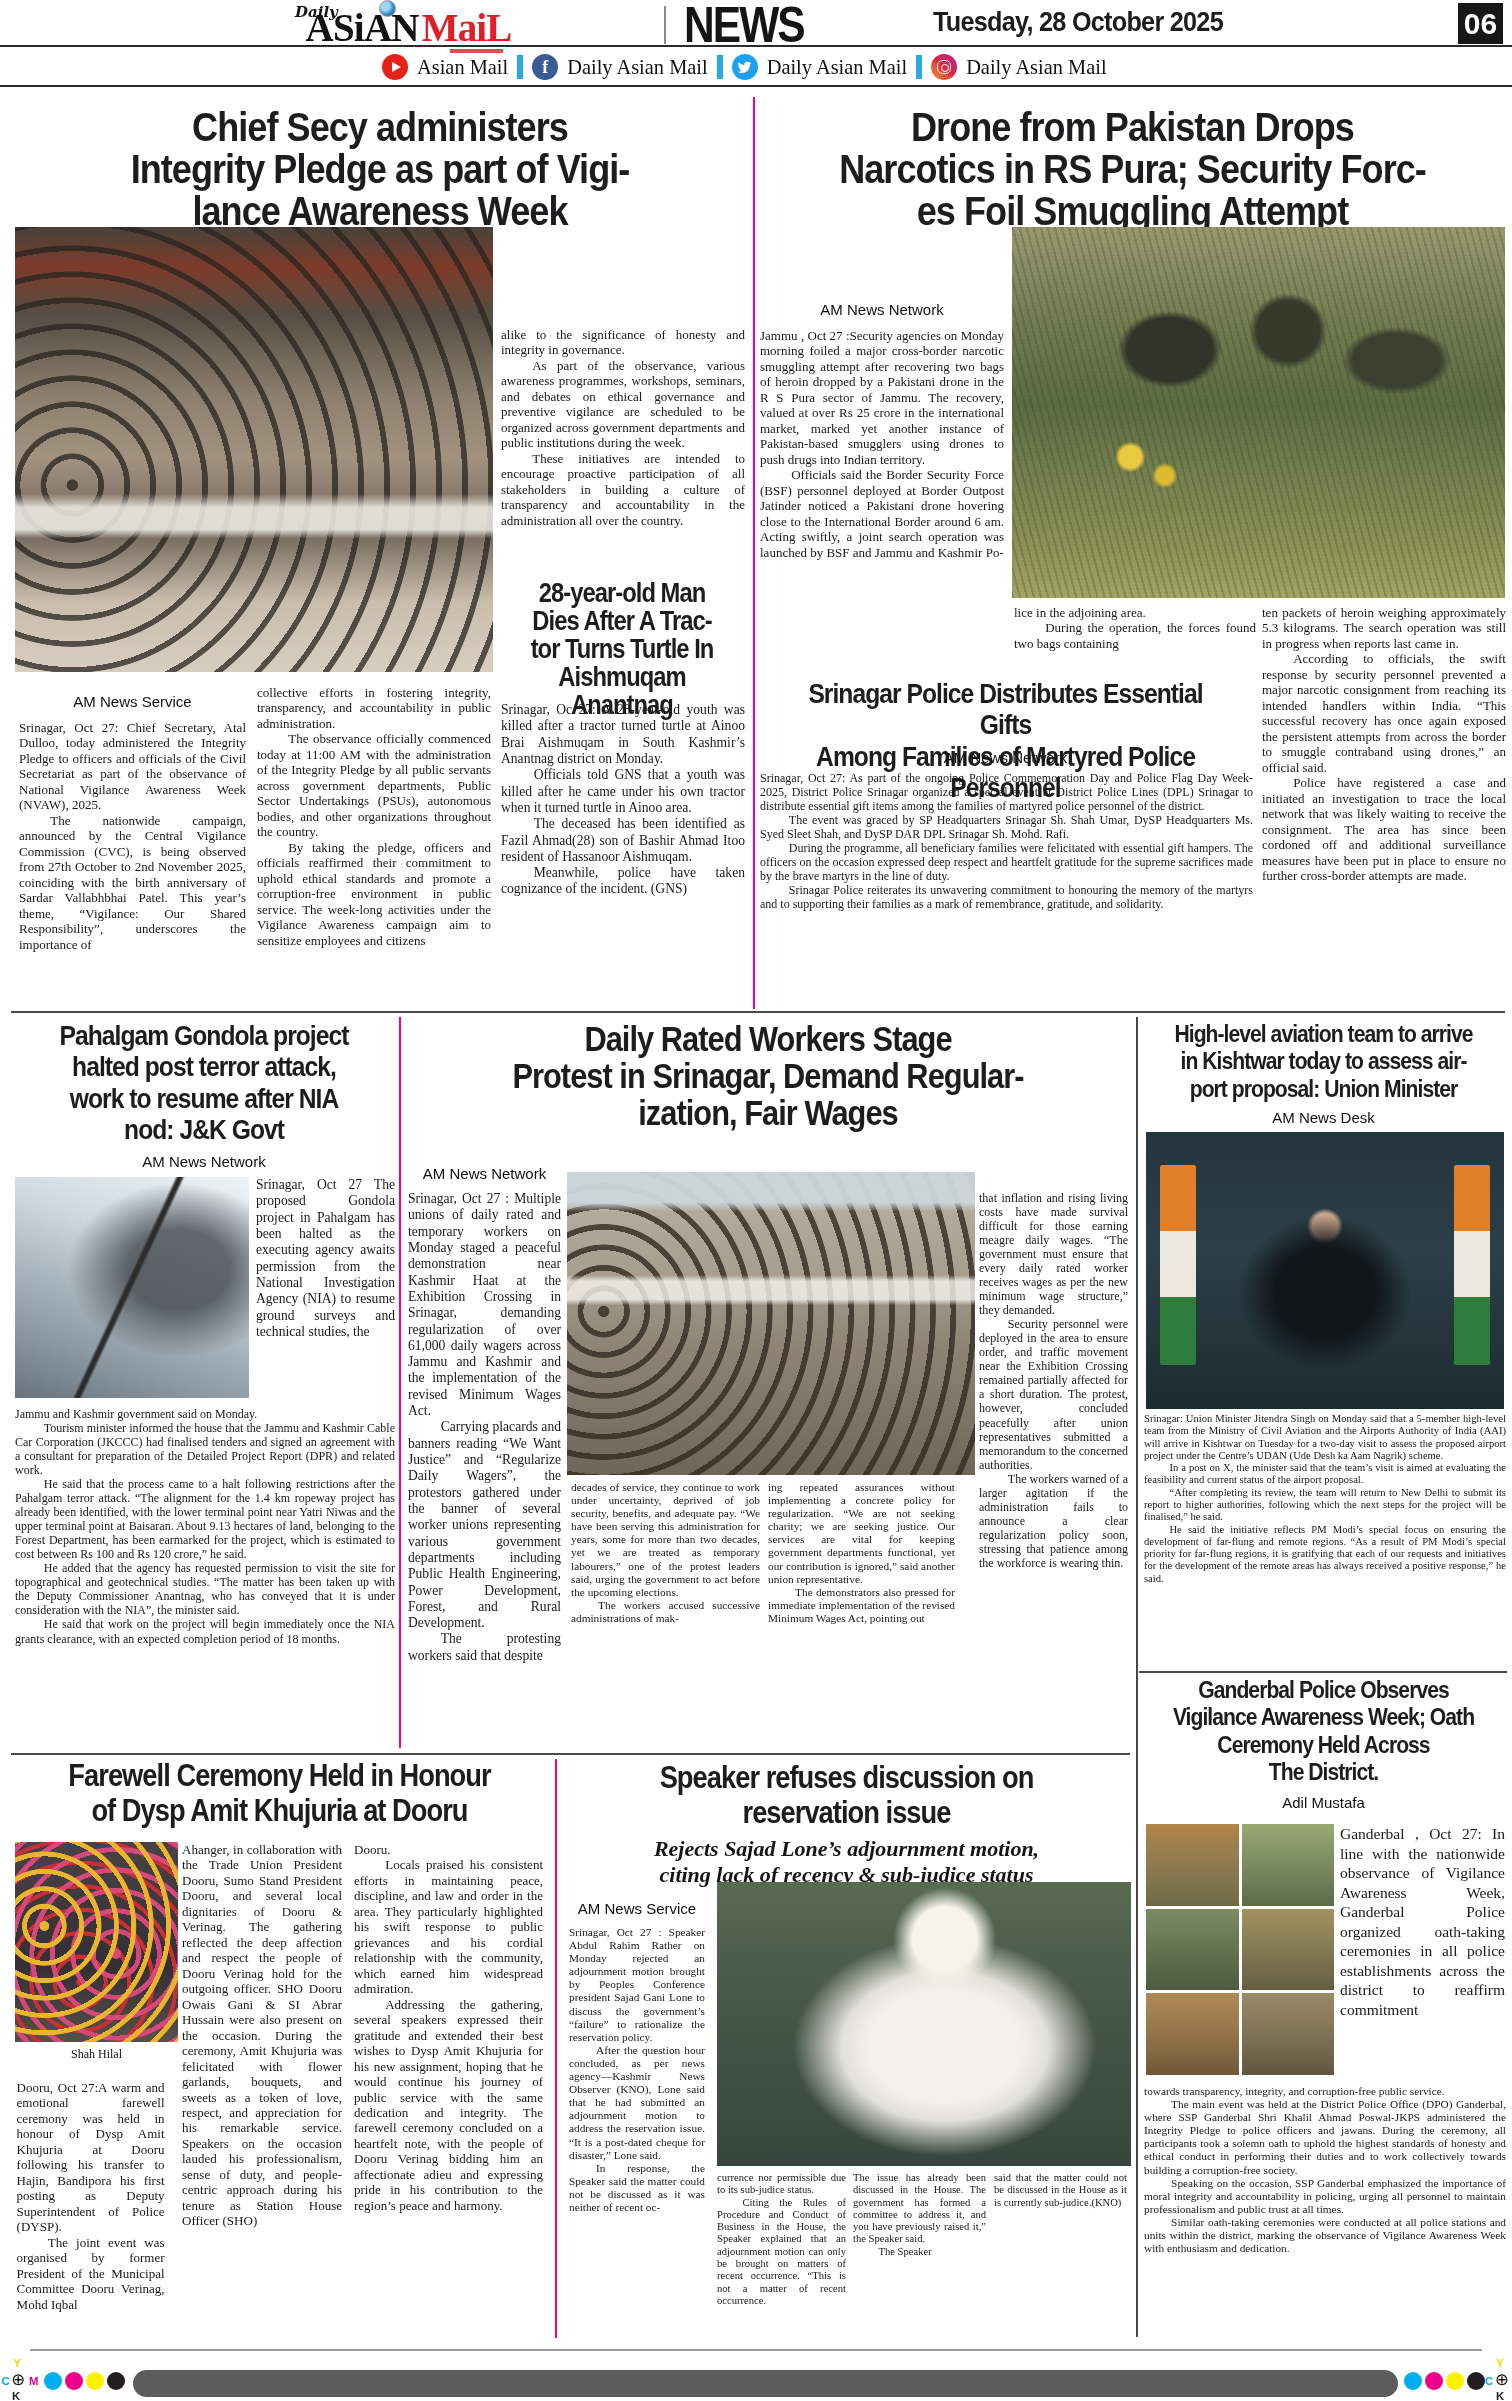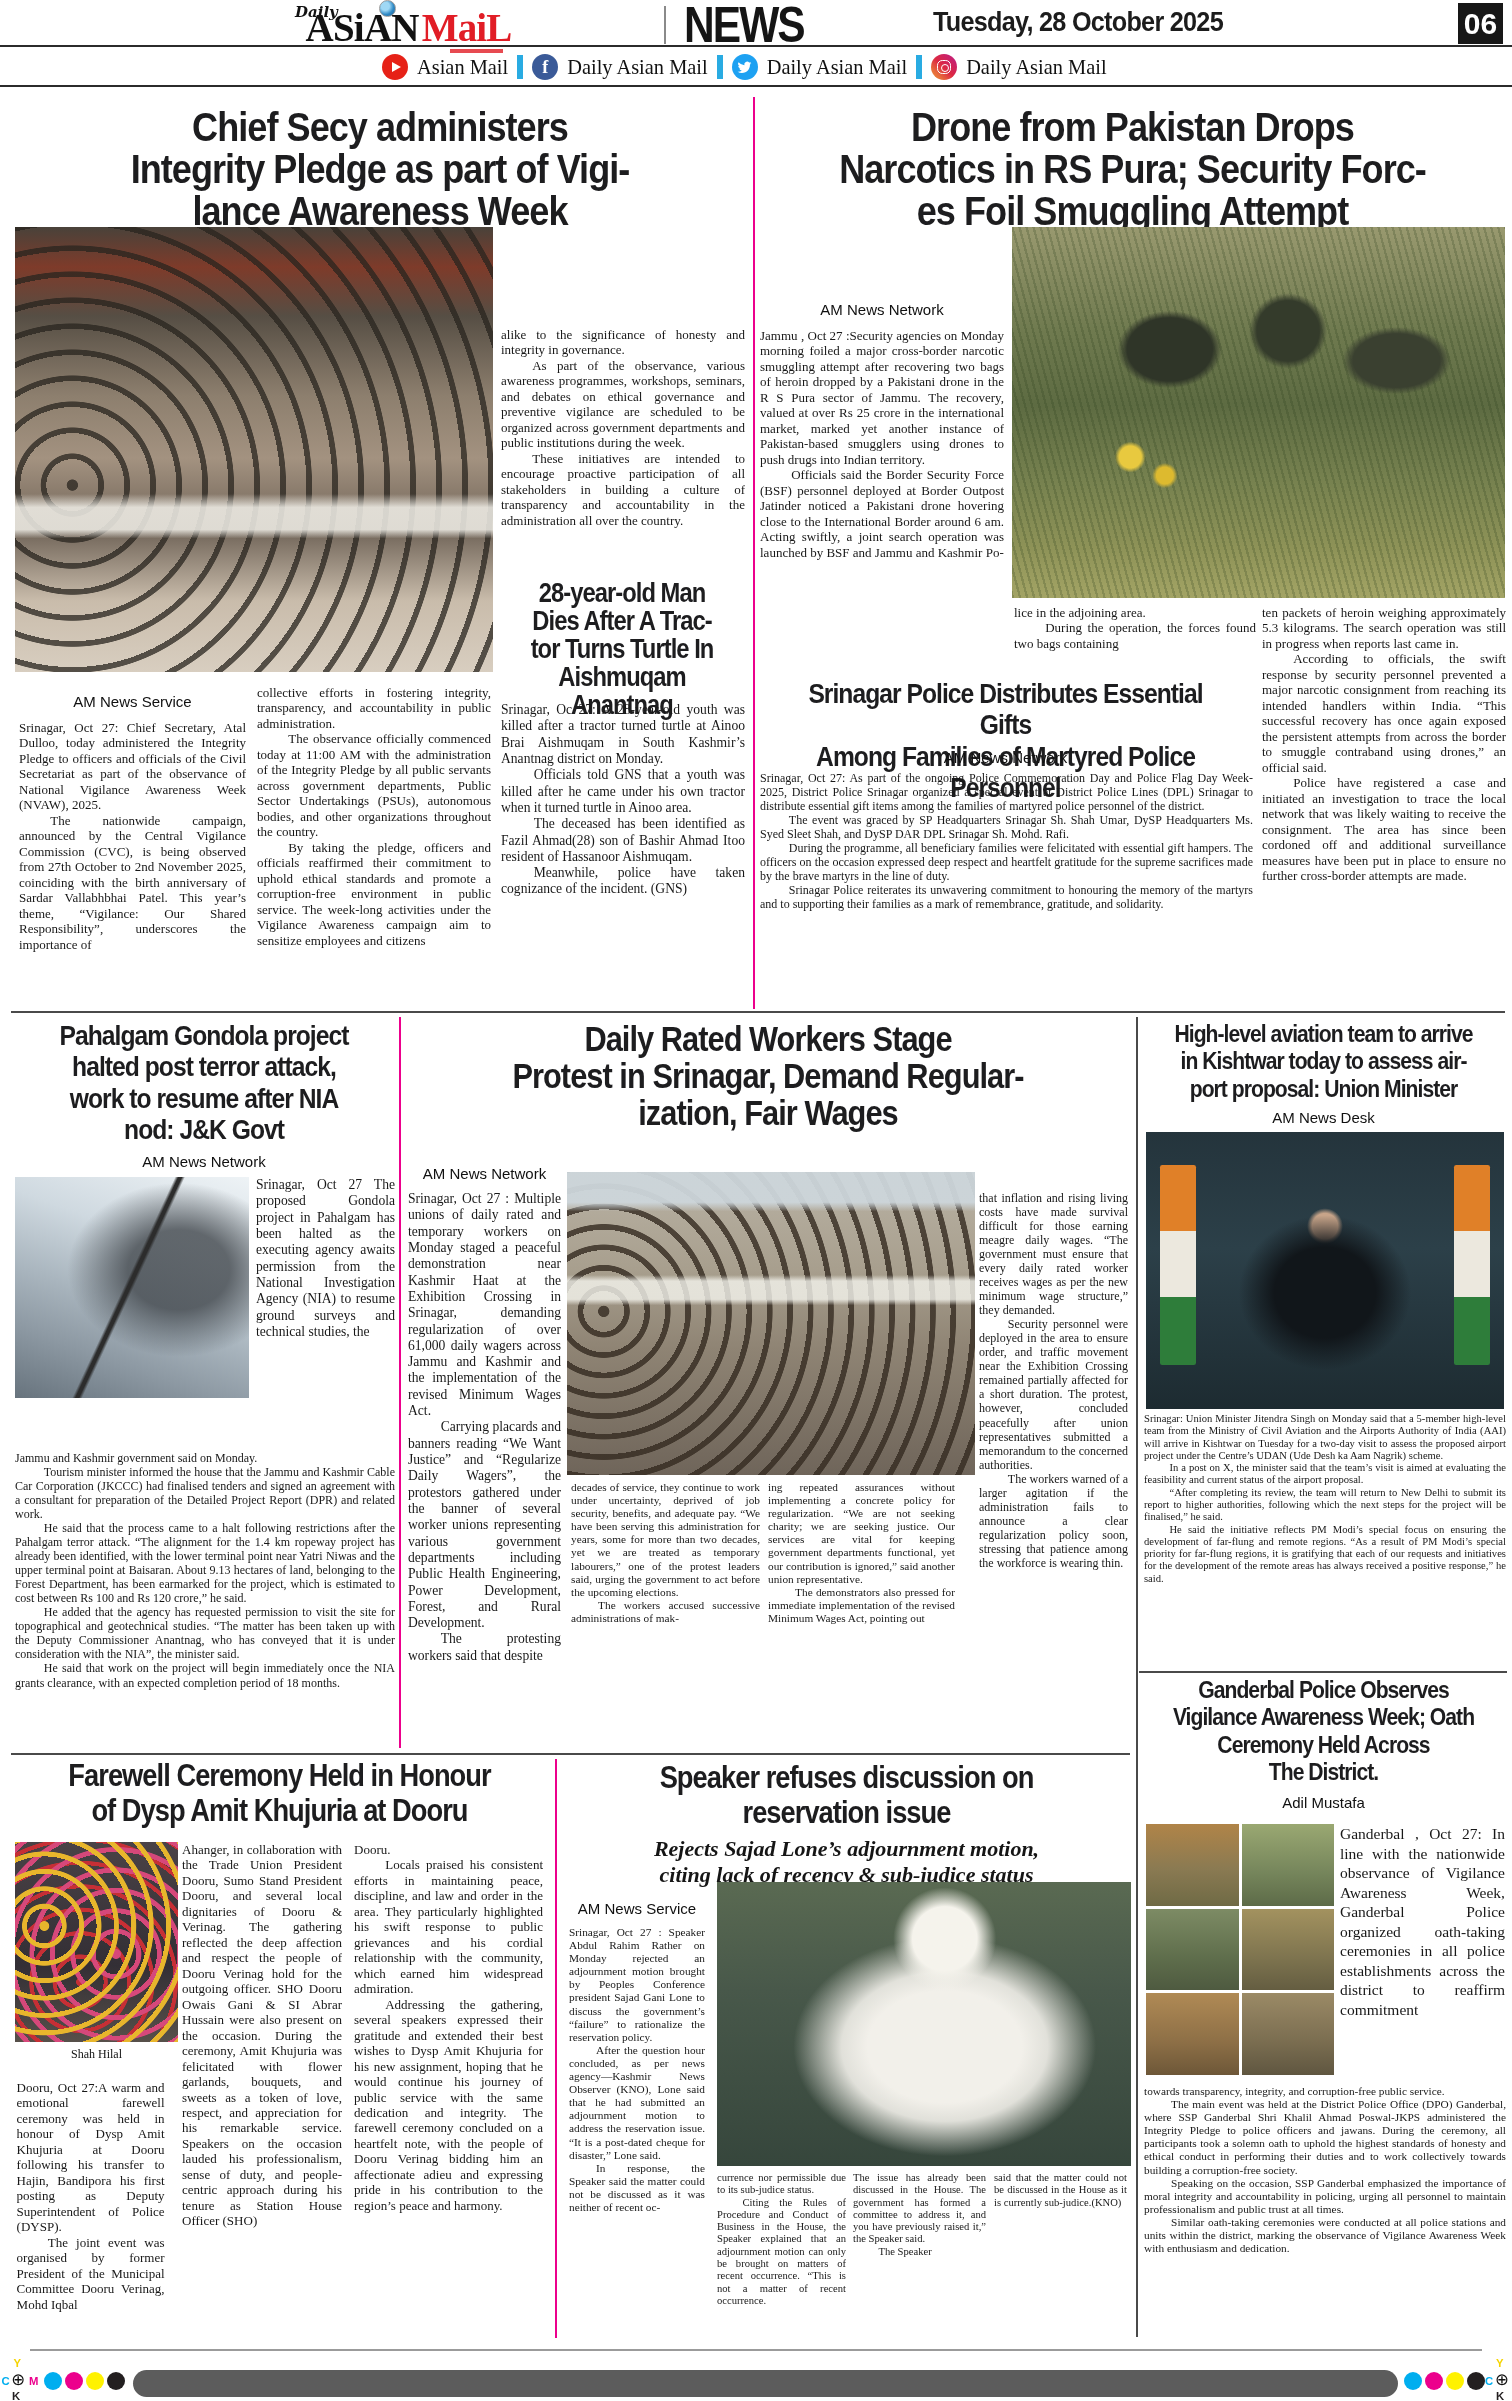--- a/index.html
+++ b/index.html
@@ -214,21 +214,21 @@
 
   <div class="abs hl hl38" style="left:15px;top:1020px;width:378px;">Pahalgam Gondola project
 halted post terror attack,
 work to resume after NIA
 nod: J&amp;K Govt</div>
   <div class="abs byline" style="left:15px;top:1153px;width:378px;">AM News Network</div>
   <div class="photo ph-gondola" style="left:15px;top:1177px;width:234px;height:221px;"></div>
   <div class="abs body-text t18" style="left:256px;top:1177px;width:139px;height:227px;">
       <p>Srinagar, Oct 27  The proposed Gondola project in Pahalgam has been halted as the executing agency awaits permission from the National Investigation Agency (NIA) to resume ground surveys and technical studies, the</p>
     </div>
-  <div class="abs body-text t16" style="left:15px;top:1407px;width:380px;height:342px;margin-top:44px;">
+  <div class="abs body-text t16" style="left:15px;top:1407px;width:380px;height:342px;">
       <p>Jammu and Kashmir government said on Monday.</p>
       <p>Tourism minister informed the house that the Jammu and Kashmir Cable Car Corporation (JKCCC) had finalised tenders and signed an agreement with a consultant for preparation of the Detailed Project Report (DPR) and related work.</p>
       <p>He said that the process came to a halt following restrictions after the Pahalgam terror attack. “The alignment for the 1.4 km ropeway project has already been identified, with the lower terminal point near Yatri Niwas and the upper terminal point at Baisaran. About 9.13 hectares of land, belonging to the Forest Department, has been earmarked for the project, which is estimated to cost between Rs 100 and Rs 120 crore,” he said.</p>
       <p>He added that the agency has requested permission to visit the site for topographical and geotechnical studies. “The matter has been taken up with the Deputy Commissioner Anantnag, who has conveyed that it is under consideration with the NIA”, the minister said.</p>
       <p>He said that work on the project will begin immediately once the NIA grants clearance, with an expected completion period of 18 months.</p>
     </div>
 
   <div class="abs mag" style="left:399px;top:1017px;height:731px;"></div>
 
   <div class="abs hl hl47" style="left:405px;top:1020px;width:726px;">Daily Rated Workers Stage

